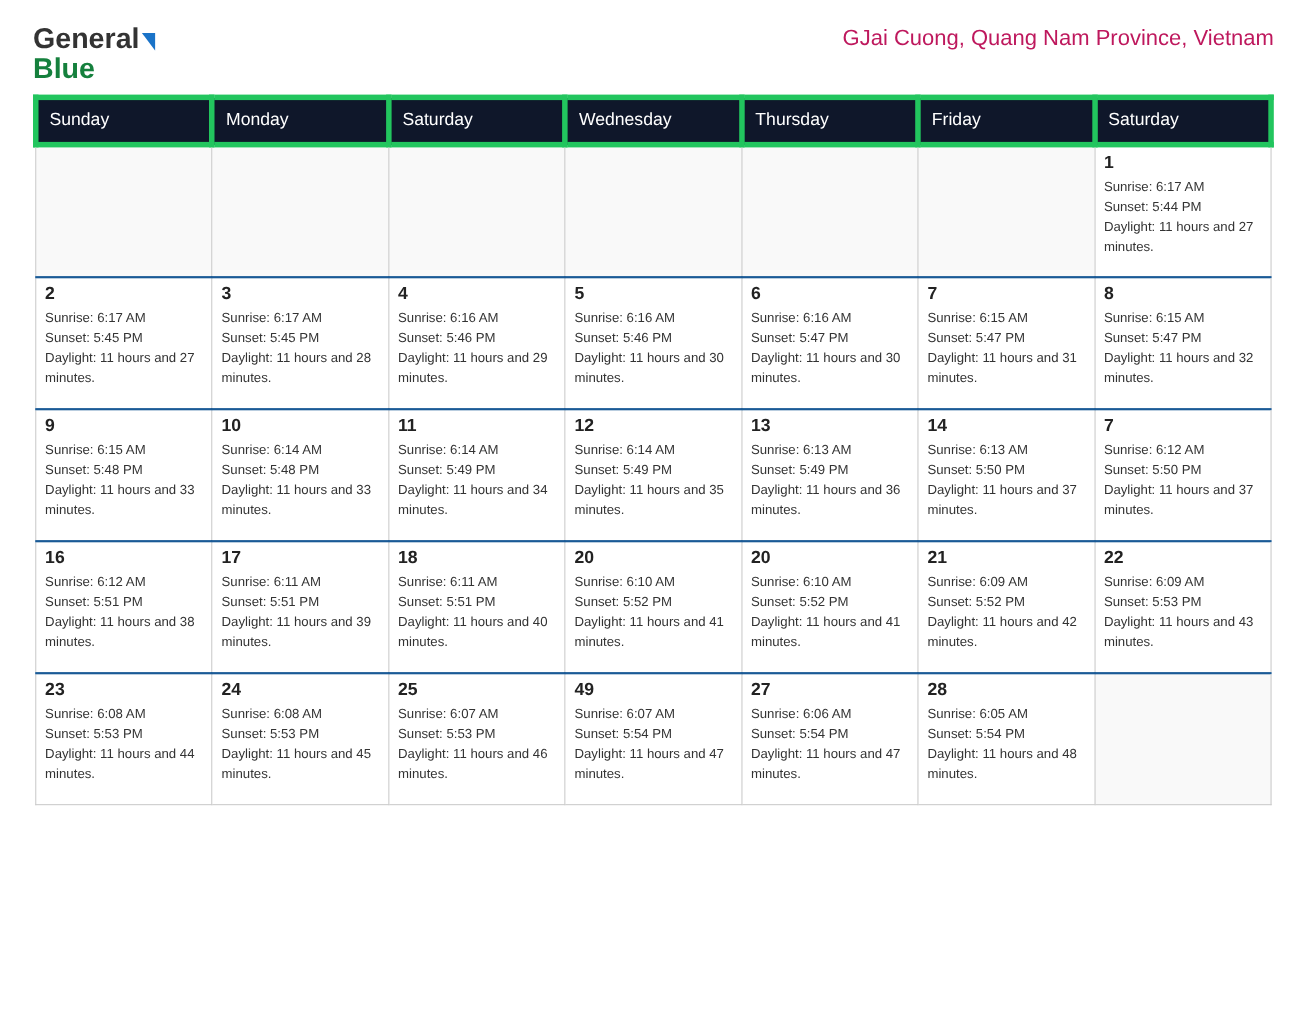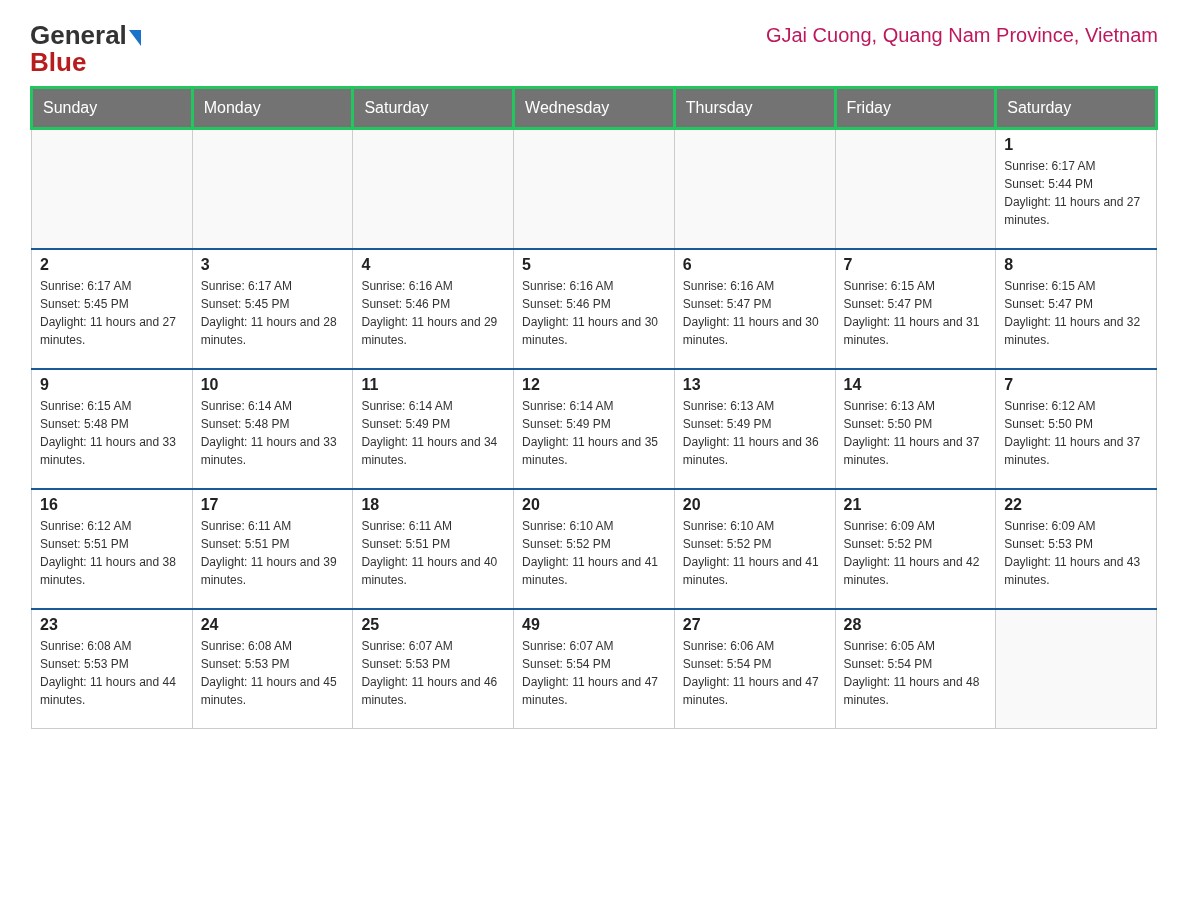--- a/index.html
+++ b/index.html
@@ -31,21 +31,21 @@
       width: 0;
       height: 0;
       border-left: 12px solid transparent;
       border-right: 0px solid transparent;
       border-top: 16px solid #1a73c8;
       display: inline-block;
       margin-left: 2px;
       margin-top: 4px;
     }
     .logo-blue-word {
-      color: #b91c1c;
+      color: #15803d;
       font-size: 26px;
       font-weight: bold;
       margin-top: -4px;
     }
     .title-area {
       text-align: right;
     }
     .main-title {
       font-size: 52px;
       font-weight: bold;
@@ -56,27 +56,27 @@
       font-size: 20px;
       color: #be185d;
       margin-top: 4px;
     }
     .calendar {
       width: 100%;
       border-collapse: collapse;
       margin-top: 8px;
     }
     .calendar thead tr th {
-      background-color: #737373;
+      background-color: #0f172a;
       color: #fff;
       text-align: left;
       padding: 10px 10px;
       font-size: 16px;
       font-weight: normal;
-      border: 3px solid #22c55e;
+      border: 5px solid #22c55e;
     }
     .calendar tbody tr td {
       vertical-align: top;
       border: 1px solid #ccc;
       padding: 6px 8px;
       width: 14.28%;
       min-height: 110px;
       height: 120px;
       font-size: 13px;
       color: #333;

